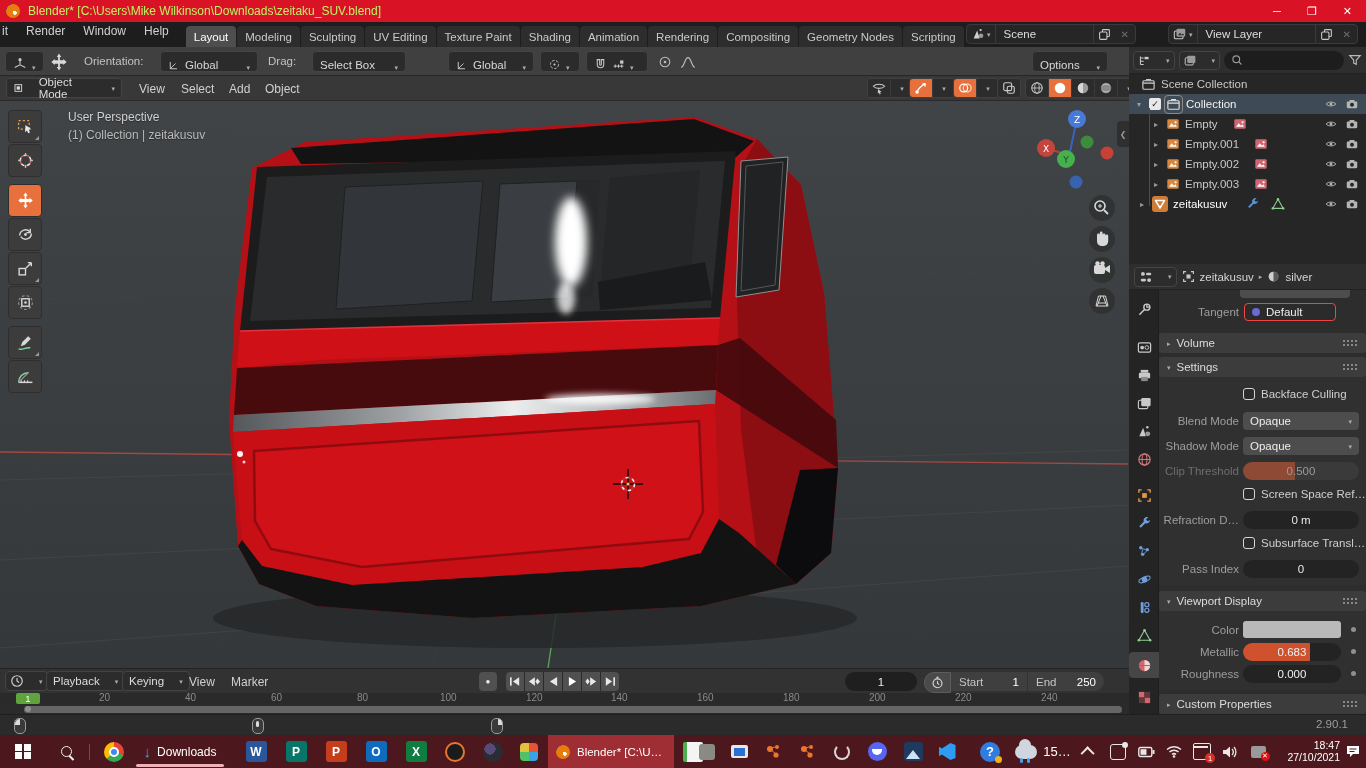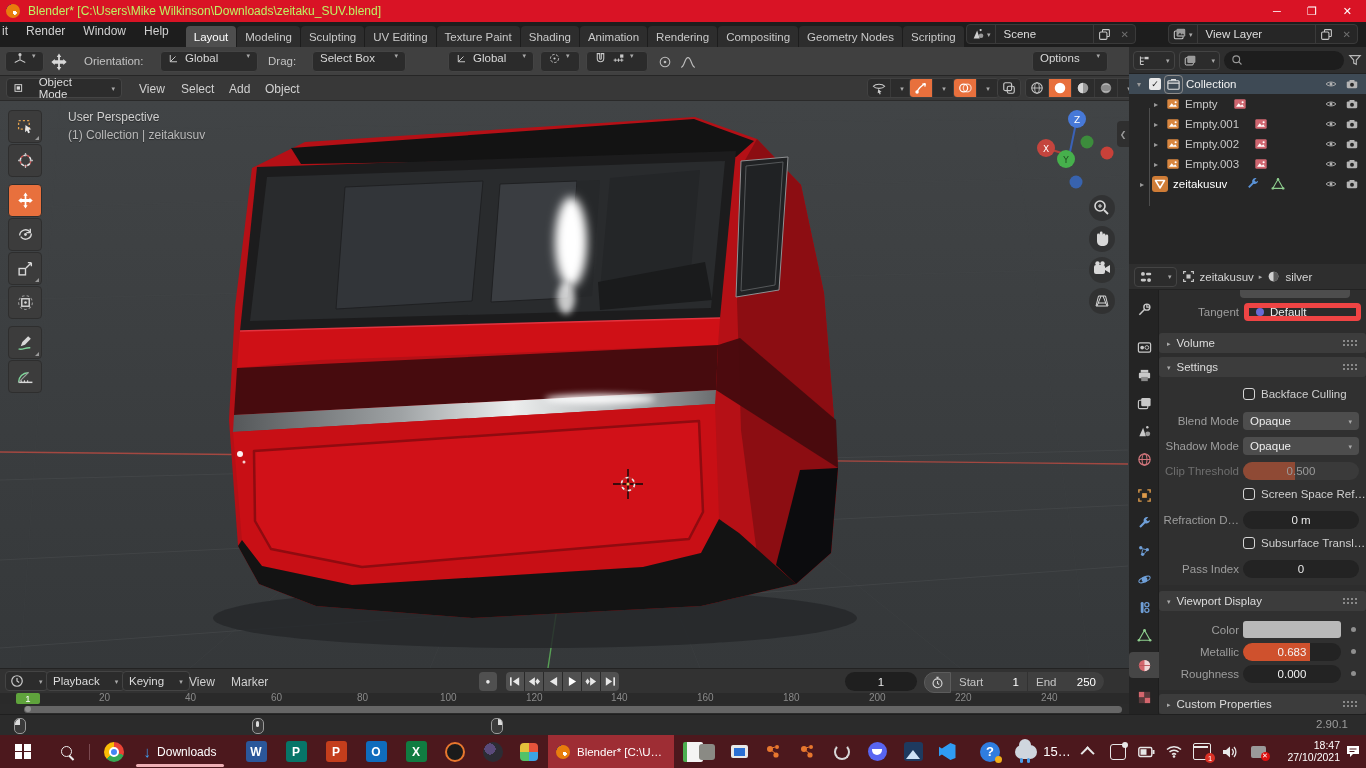--- a/index.html
+++ b/index.html
@@ -23,21 +23,21 @@
        padding:0 8px;margin-right:1px;border-radius:4px 4px 0 0;white-space:nowrap}
   .tab.active{background:#4e4e4e;color:#fff}
   .selwidget{position:absolute;top:2px;height:20px;display:flex;align-items:center;background:#262626;border:1px solid #3a3a3a;border-radius:4px;box-sizing:border-box}
   .selicon{display:flex;align-items:center;gap:2px;padding:0 4px;border-right:1px solid #3a3a3a;height:100%}
   .selval{padding:0 8px;color:#dedede;font-size:11.5px;flex:1;white-space:nowrap}
   .selbtn{padding:0 4px;height:100%;display:flex;align-items:center;border-left:1px solid #3a3a3a}
   .selx{padding:0 6px;color:#6f6f6f;font-size:10px}
   .chev{font-size:7px;color:#aaa;line-height:1}
   
   #toolsettings{left:0;top:47px;width:1129px;height:29px;background:#404040;border-bottom:1px solid #262626;box-sizing:border-box}
-  .dd{background:#2b2b2b;border:1px solid #444;border-radius:4px;height:21px;display:flex;align-items:flex-start;gap:5px;padding:0 7px;color:#d8d8d8;font-size:11.5px;box-sizing:border-box;white-space:nowrap}
+  .dd{background:#2b2b2b;border:1px solid #444;border-radius:4px;height:21px;display:flex;align-items:flex-end;gap:5px;padding:0 7px;color:#d8d8d8;font-size:11.5px;box-sizing:border-box;white-space:nowrap}
   .lbl{color:#c2c2c2;font-size:11.5px}
   
   #vpheader{left:0;top:76px;width:1129px;height:25px;background:#383838;border-bottom:1px solid #2a2a2a;box-sizing:border-box}
   .hbtn{background:#2c2c2c;border:1px solid #444;border-radius:4px;height:20px;display:flex;align-items:center;gap:15px;padding:0 6px;font-size:11.5px;color:#dcdcdc;box-sizing:border-box}
   .ig{display:flex;height:20px;border-radius:4px;overflow:hidden;background:#2c2c2c;border:1px solid #414141;box-sizing:border-box}
   .ig .ic{width:22px;display:flex;align-items:center;justify-content:center;border-right:1px solid #3a3a3a}
   .ig .ic:last-child{border-right:none}
   .ig .on{background:#e8703d}
   
   #viewport{left:0;top:101px;width:1129px;height:567px;background:#3b3e40}
@@ -524,20 +524,27 @@
         <circle cx="7" cy="7" r="4.5" fill="none" stroke="#999" stroke-width="1.5"></circle>
         <path d="M10.5 10.5 L14 14" stroke="#999" stroke-width="1.5"></path>
       </svg>
   </div>
   <svg width="14" height="14" viewBox="0 0 16 16">
       <path d="M2 3h12l-4.5 5v5l-3-1.5V8z" fill="none" stroke="#b8b8b8" stroke-width="1.3"></path>
     </svg>
 </div>
 
 <div id="outliner" class="r">
+  <div class="orow" style="padding-left:12px">
+    <svg width="15" height="15" viewBox="0 0 16 16">
+        <rect x="2" y="4" width="12" height="9" rx="1" fill="none" stroke="#cfcfcf" stroke-width="1.2"></rect>
+        <path d="M2 6.5h12M6 4V2.8h4V4" stroke="#cfcfcf" stroke-width="1.2" fill="none"></path>
+      </svg>
+    <span>Scene Collection</span>
+  </div>
   <div class="orow" style="padding-left:5px;background:#3e4a55">
     <span class="disc">▾</span>
     <span class="chkw">✓</span>
     <svg width="15" height="15" viewBox="0 0 16 16" style="outline:1px solid #8a8a8a;outline-offset:1px;border-radius:2px">
         <rect x="2" y="4" width="12" height="9" rx="1" fill="none" stroke="#e2e2e2" stroke-width="1.2"></rect>
         <path d="M2 6.5h12M6 4V2.8h4V4" stroke="#e2e2e2" stroke-width="1.2" fill="none"></path>
       </svg>
     <span style="color:#f0f0f0">Collection</span>
     <span class="tail">
       <svg width="14" height="12" viewBox="0 0 16 16">
@@ -805,21 +812,21 @@
           <rect x="2" y="8" width="6" height="6" fill="#5a3a3c"></rect>
         </svg>
       </div>
   </div>
 
   <div class="pbody">
 
     <div style="position:absolute;left:81px;top:0;width:110px;height:8px;background:#4d4d4d;border-radius:0 0 4px 4px"></div>
 
     <span class="plabel" style="left:0;top:13px">Tangent</span>
-    <div class="pdrop" style="left:85px;top:13px;width:117px;background:#2b2b2b;border:5px solid #ef4444">
+    <div class="pdrop" style="left:85px;top:13px;width:92px;background:#2b2b2b;border:1px solid #ef4444">
       <span style="width:8px;height:8px;border-radius:50%;background:#6a6ad4;margin-right:6px"></span>
       <span>Default</span>
     </div>
 
     <div class="phead" style="top:43px">
       <span class="chev">▸</span>
       <span>Volume</span>
       <span class="grip"></span>
     </div>
 

